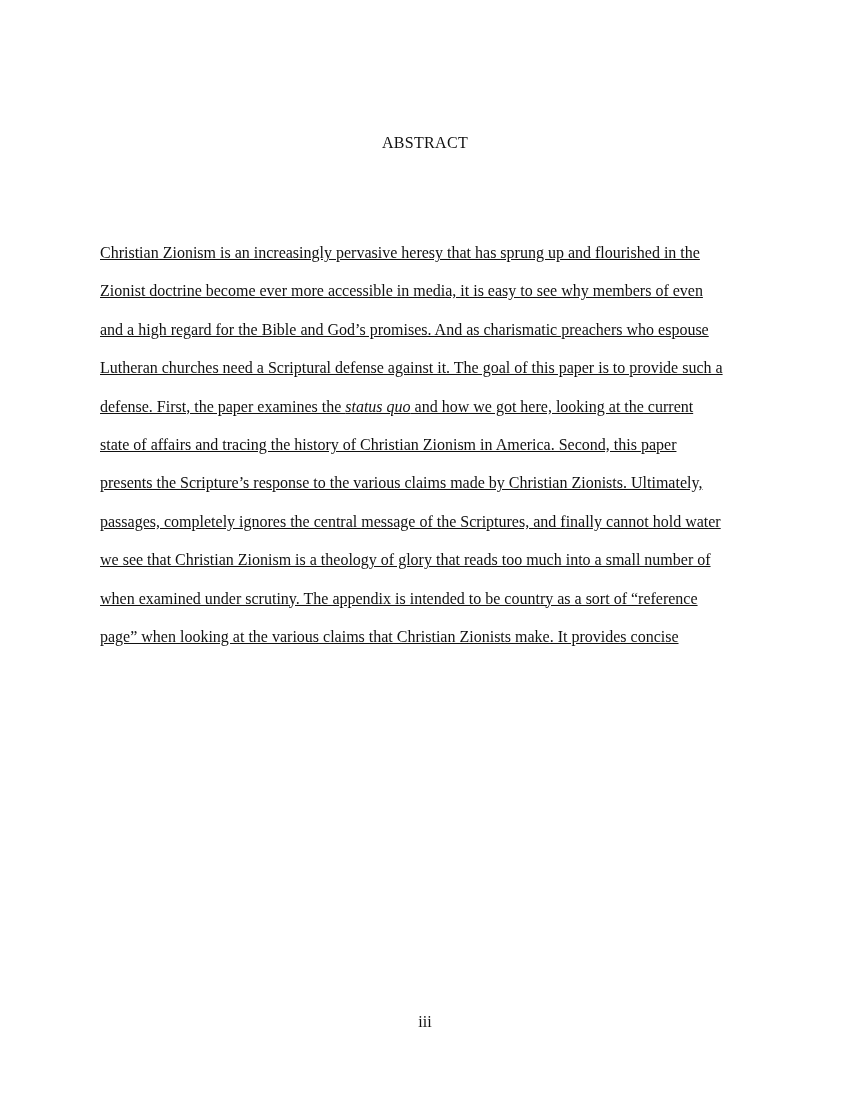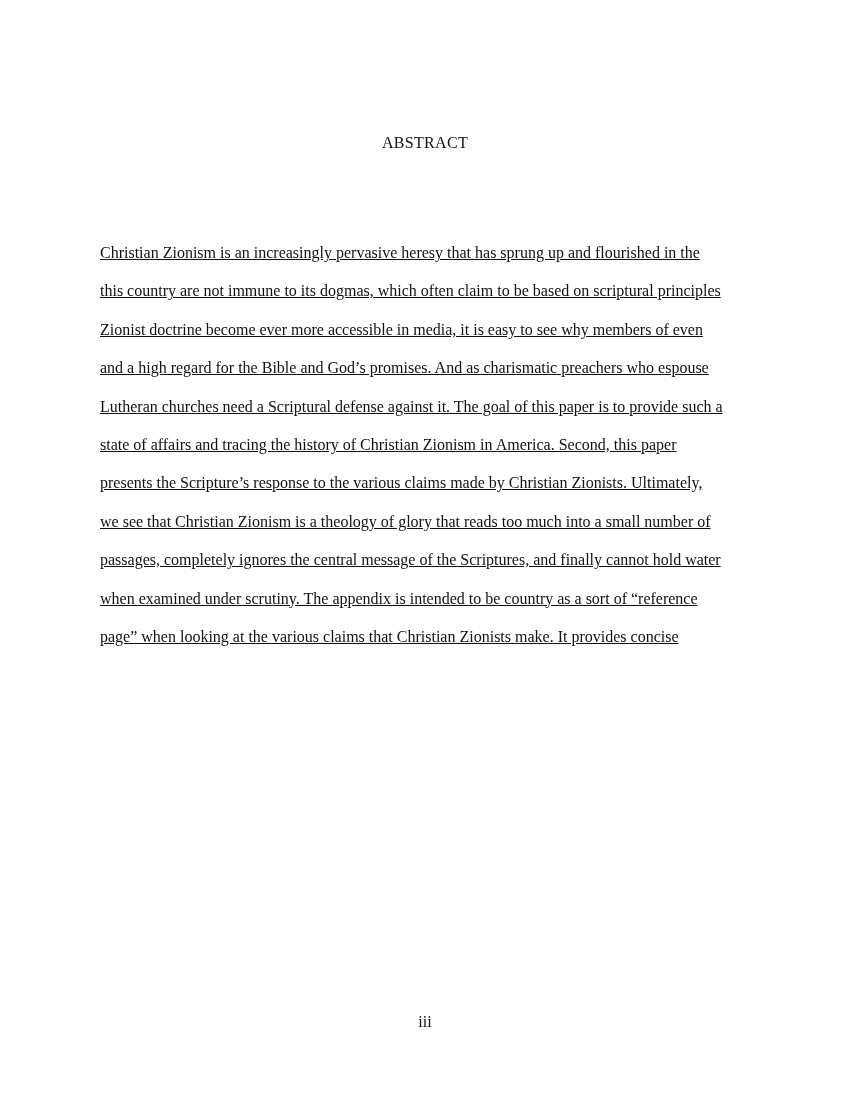--- a/index.html
+++ b/index.html
@@ -61,26 +61,26 @@
     }
   </style>
 </head>
 <body>
 
 <div class="page">
   <div class="title">ABSTRACT</div>
 
   <div class="body-text">
     <span class="line"><span>Christian Zionism is an increasingly pervasive heresy that has sprung up and flourished in the</span></span>
-    <span class="line"><span>this country are not immune to its dogmas, which often claim to be based on scriptural principles</span></span>
     <span class="line"><span>Zionist doctrine become ever more accessible in media, it is easy to see why members of even</span></span>
     <span class="line"><span>and a high regard for the Bible and God’s promises.  And as charismatic preachers who espouse</span></span>
     <span class="line"><span>Lutheran churches need a Scriptural defense against it. The goal of this paper is to provide such a</span></span>
+    <span class="line"><span>defense.  First, the paper examines the </span><em>status quo</em><span> and how we got here, looking at the current</span></span>
     <span class="line"><span>state of affairs and tracing the history of Christian Zionism in America. Second, this paper</span></span>
     <span class="line"><span>presents the Scripture’s response to the various claims made by Christian Zionists. Ultimately,</span></span>
+    <span class="line"><span>passages, completely ignores the central message of the Scriptures, and finally cannot hold water</span></span>
     <span class="line"><span>we see that Christian Zionism is a theology of glory that reads too much into a small number of</span></span>
-    <span class="line"><span>passages, completely ignores the central message of the Scriptures, and finally cannot hold water</span></span>
     <span class="line"><span>when examined under scrutiny. The appendix is intended to be country as a sort of “reference</span></span>
     <span class="line"><span>page” when looking at the various claims that Christian Zionists make.  It provides concise</span></span>
   </div>
 
   <div class="page-number">iii</div>
 </div>
 
 </body></html>

